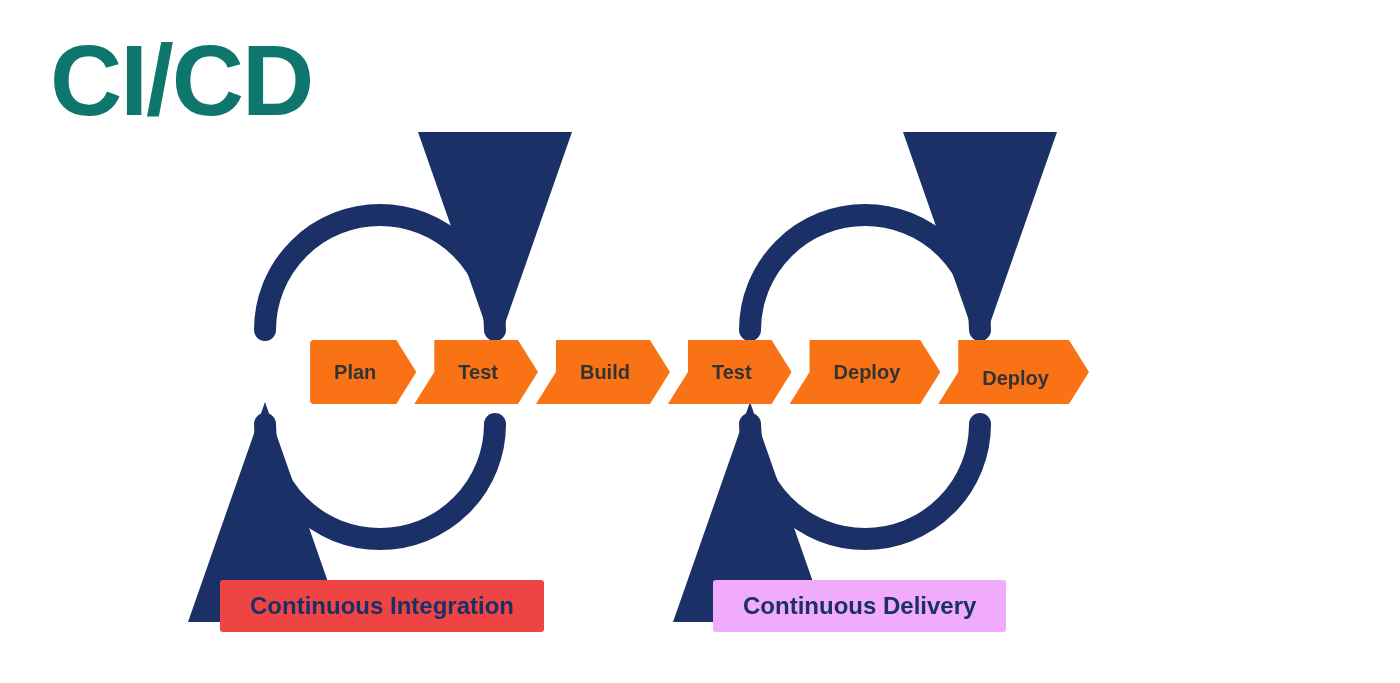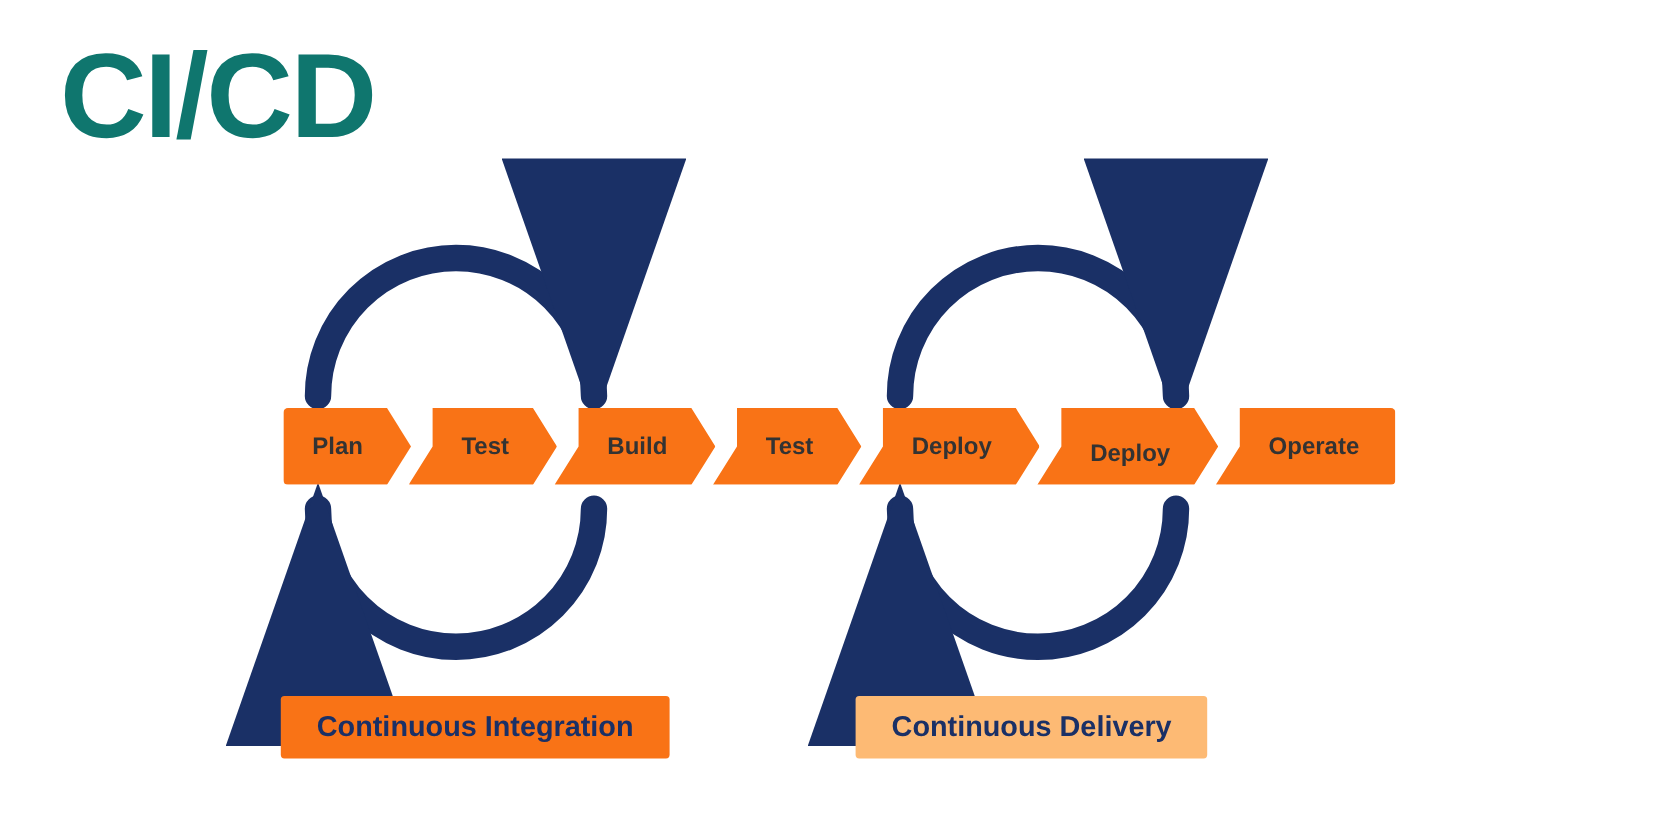--- a/index.html
+++ b/index.html
@@ -124,23 +124,20 @@
       </div>
       <div class="arrow-item" style="clip-path: polygon(20px 0%, calc(100% - 20px) 0%, 100% 50%, calc(100% - 20px) 100%, 0% 100%, 20px 50%); padding: 0 40px 0 44px; margin-left:-2px;justify-content:flex-end;">
         <span>Test</span>
       </div>
       <div class="arrow-item" style="clip-path: polygon(20px 0%, calc(100% - 20px) 0%, 100% 50%, calc(100% - 20px) 100%, 0% 100%, 20px 50%); padding: 0 40px 0 44px; margin-left:-2px;">
         <span>Deploy</span>
       </div>
       <div class="arrow-item" style="clip-path: polygon(20px 0%, calc(100% - 20px) 0%, 100% 50%, calc(100% - 20px) 100%, 0% 100%, 20px 50%); padding: 12px 40px 0 44px; margin-left:-2px;">
         <span>Deploy</span>
       </div>
-      <div class="arrow-item" style="clip-path: polygon(20px 0%, 100% 0%, 100% 50%, 100% 100%, 0% 100%, 20px 50%); padding: 0 30px 0 44px; margin-left:-2px; border-radius:0 4px 4px 0;">
-        <span>Operate</span>
-      </div>
     </div>
 
     <svg class="arc-arrow" style="position:absolute; left:195px; top:224px;" width="270" height="180" viewBox="0 0 270 180">
       <defs>
         <marker id="arrowhead-bot-ci" markerWidth="10" markerHeight="7" refX="9" refY="3.5" orient="auto">
           <polygon points="0 0, 10 3.5, 0 7" fill="#1a3066"></polygon>
         </marker>
       </defs>
 
       <path d="M 250 20 A 115 115 0 0 1 20 20" fill="none" stroke="#1a3066" stroke-width="22" marker-end="url(#arrowhead-bot-ci)" stroke-linecap="round"></path>
@@ -148,22 +145,22 @@
 
     <svg class="arc-arrow" style="position:absolute; left:680px; top:224px;" width="270" height="180" viewBox="0 0 270 180">
       <defs>
         <marker id="arrowhead-bot-cd" markerWidth="10" markerHeight="7" refX="9" refY="3.5" orient="auto">
           <polygon points="0 0, 10 3.5, 0 7" fill="#1a3066"></polygon>
         </marker>
       </defs>
       <path d="M 250 20 A 115 115 0 0 1 20 20" fill="none" stroke="#1a3066" stroke-width="22" marker-end="url(#arrowhead-bot-cd)" stroke-linecap="round"></path>
     </svg>
 
-    <div style="position:absolute; top:400px; left:184px; background:#f97316; color:#1a3066; font-size:24px; font-weight:700; padding:12px 30px; border-radius:3px;">
+    <div style="position:absolute; top:400px; left:170px; background:#ef4444; color:#1a3066; font-size:24px; font-weight:700; padding:12px 30px; border-radius:3px;">
       <span>Continuous Integration</span>
     </div>
 
-    <div style="position:absolute; top:400px; left:663px; background:#fdba74; color:#1a3066; font-size:24px; font-weight:700; padding:12px 30px; border-radius:3px;text-align:center;">
+    <div style="position:absolute; top:400px; left:663px; background:#f0abfc; color:#1a3066; font-size:24px; font-weight:700; padding:12px 30px; border-radius:3px;text-align:center;">
       <span>Continuous Delivery</span>
     </div>
 
   </div>
 </div>
 
 </body></html>

